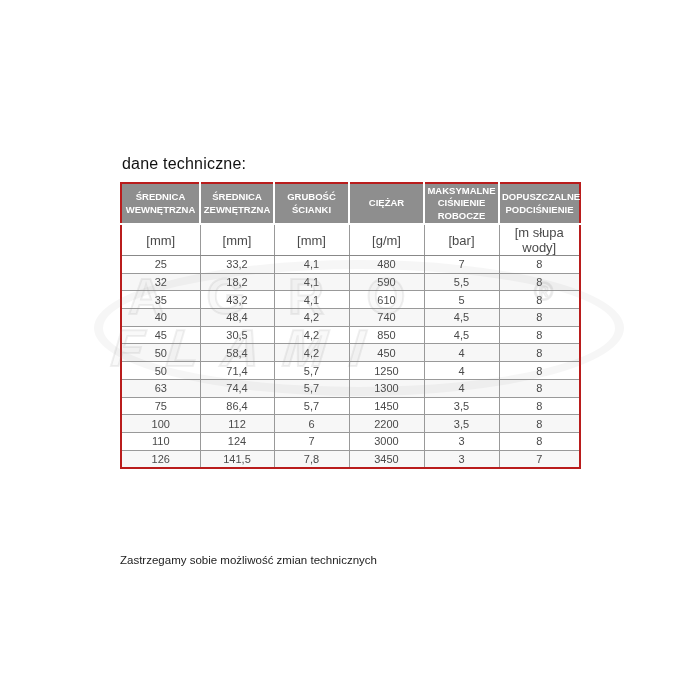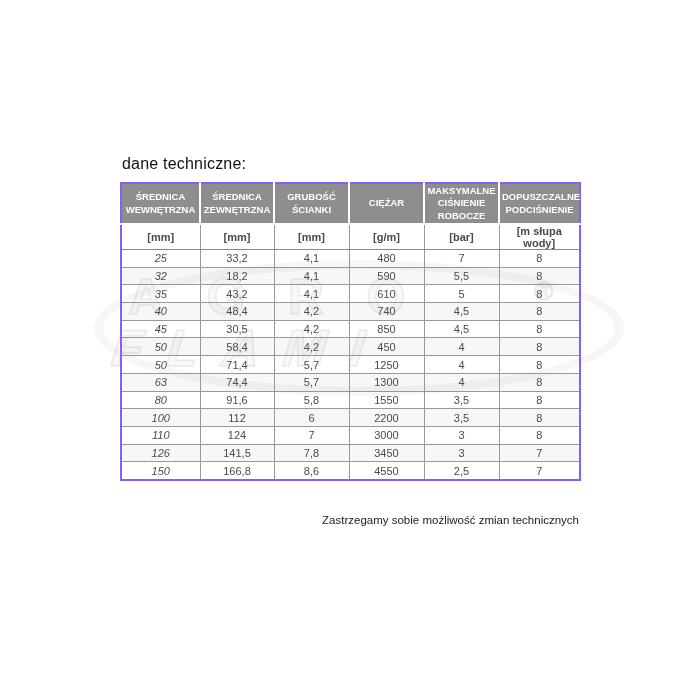--- a/index.html
+++ b/index.html
@@ -28,57 +28,57 @@
               font-style:italic; transform:skewX(-6deg); }
   .wm-reg  { left:534px; top:276px; font-size:26px;
              color:rgba(130,130,130,0.05);
              -webkit-text-stroke:1.5px rgba(130,130,130,0.13);
              font-weight:bold; }
   
   .tech-table {
     position:absolute; left:120px; top:182px; z-index:1;
     border-collapse:collapse; table-layout:fixed;
     width:459px; background:#fff;
-    border:2px solid #8b5cf6;
+    border:2px solid #b91c1c;
   }
   .tech-table th, .tech-table td { text-align:center; vertical-align:middle; }
   .hcell {
     background:#8E8E8E; color:#fff;
     font-size:9.5px; font-weight:bold; line-height:1.3;
     height:37px; padding:1px 2px;
     border-left:2px solid #fff; border-bottom:2px solid #fff;
   }
   .hcell:first-child { border-left:none; }
   .scell {
     background:#A3A3A3; color:#fff;
     font-size:8px; font-weight:normal; line-height:1.35;
     height:22px; padding:1px 2px;
     border-left:2px solid #fff;
   }
   .scell:first-child { border-left:none; }
   .ucell {
     background:#fff; color:#4A4A4A;
-    font-size:11px; font-weight:bold;
+    font-size:13px; font-weight:normal;
     height:16px; padding:0 4px;
     border-left:1px solid #999; border-bottom:1px solid #888;
   }
   .ucell:first-child { border-left:none; }
   .tech-table tbody td {
     color:#4A4A4A; font-size:11px;
     height:16.7px; padding:0 2px;
     border:1px solid #999;
   }
-  .tech-table tbody td:first-child { border-left:none;font-style:italic; }
+  .tech-table tbody td:first-child { border-left:none; }
   .tech-table tbody td:last-child  { border-right:none; }
   .tech-table tbody tr:last-child td { border-bottom:none; }
   .tech-table tbody tr:nth-child(even) { background:#F7F7F7; }
   
   .footer-note {
-    position:absolute; left:120px; top:514px; width:459px;
-    text-align:right; font-size:11.5px; color:#222;
+    position:absolute; left:120px; top:554px; width:459px;
+    font-size:11.5px; color:#222;
   }
 </style>
 </head>
 <body>
 
 <div class="page">
 
   <div class="page-title">dane techniczne:</div>
 
   <div class="watermark wm-ellipse"></div>
@@ -172,24 +172,24 @@
         </tr>
         <tr>
           <td>63</td>
           <td>74,4</td>
           <td>5,7</td>
           <td>1300</td>
           <td>4</td>
           <td>8</td>
         </tr>
         <tr>
-          <td>80</td>
-          <td>91,6</td>
-          <td>5,8</td>
-          <td>1550</td>
+          <td>75</td>
+          <td>86,4</td>
+          <td>5,7</td>
+          <td>1450</td>
           <td>3,5</td>
           <td>8</td>
         </tr>
         <tr>
           <td>100</td>
           <td>112</td>
           <td>6</td>
           <td>2200</td>
           <td>3,5</td>
           <td>8</td>
@@ -203,26 +203,18 @@
           <td>8</td>
         </tr>
         <tr>
           <td>126</td>
           <td>141,5</td>
           <td>7,8</td>
           <td>3450</td>
           <td>3</td>
           <td>7</td>
         </tr>
-        <tr>
-          <td>150</td>
-          <td>166,8</td>
-          <td>8,6</td>
-          <td>4550</td>
-          <td>2,5</td>
-          <td>7</td>
-        </tr>
       </tbody>
   </table>
 
   <div class="footer-note">Zastrzegamy sobie możliwość zmian technicznych</div>
 
 </div>
 
 </body></html>

